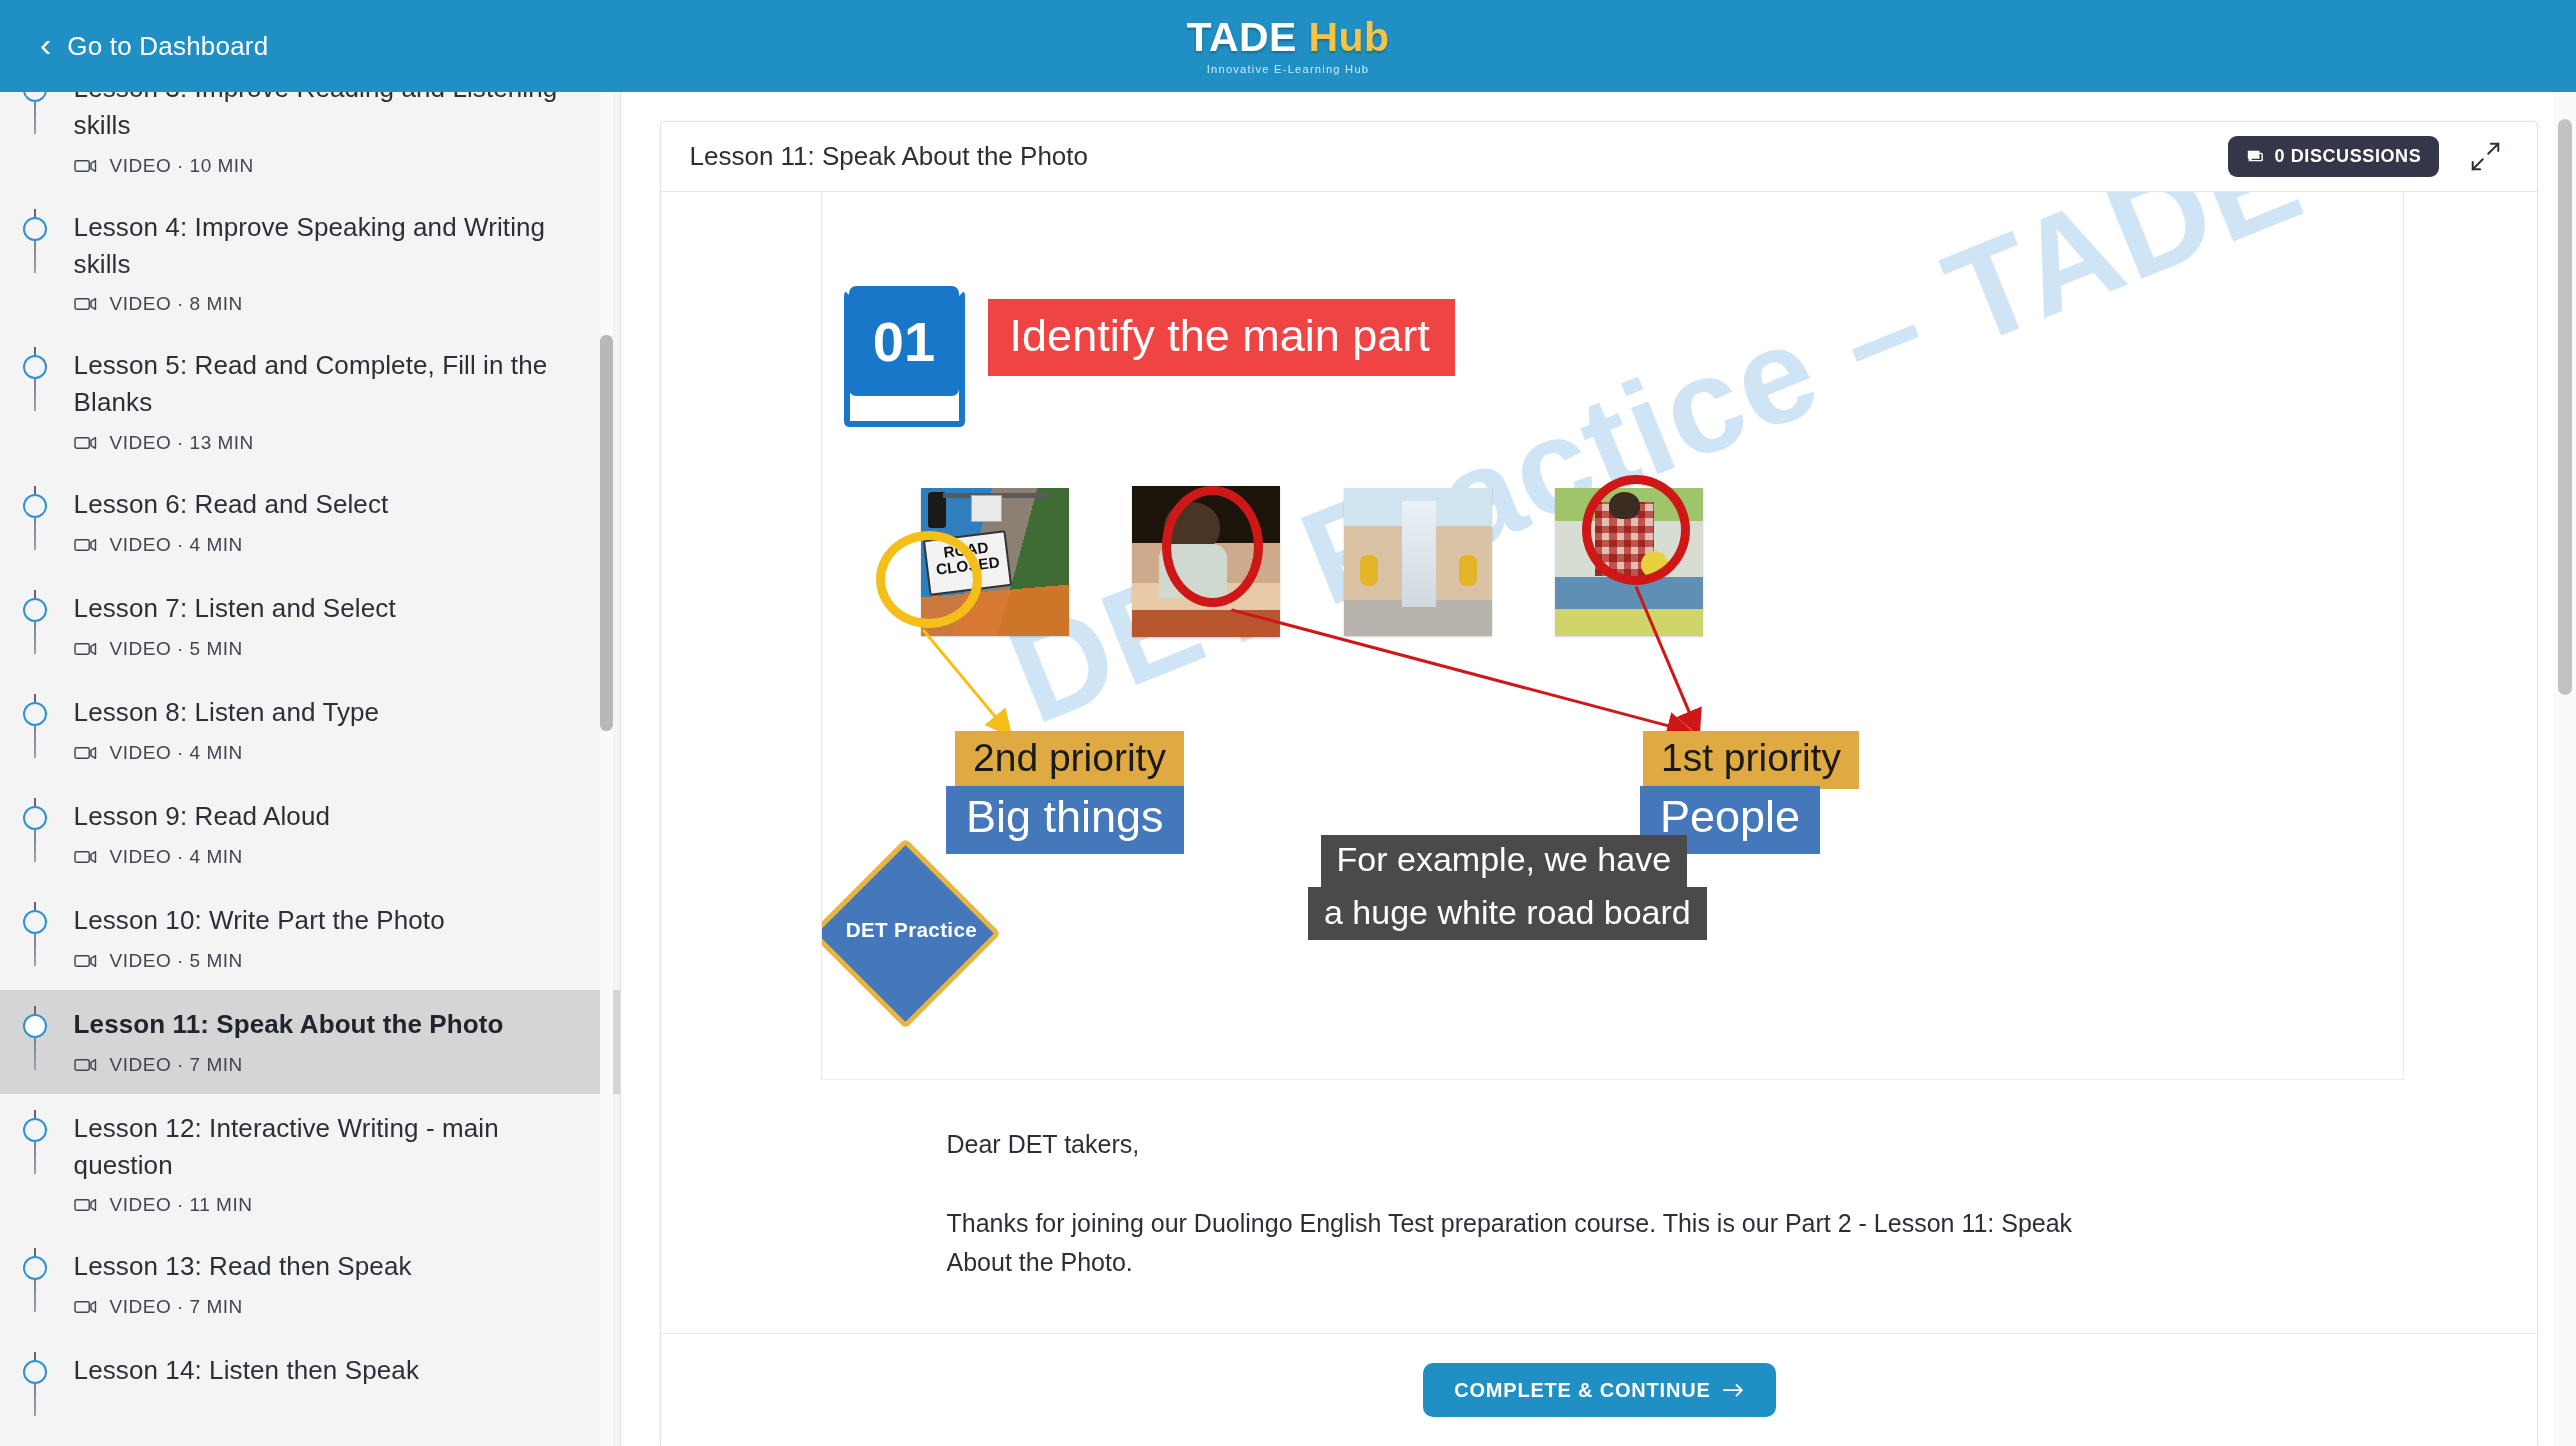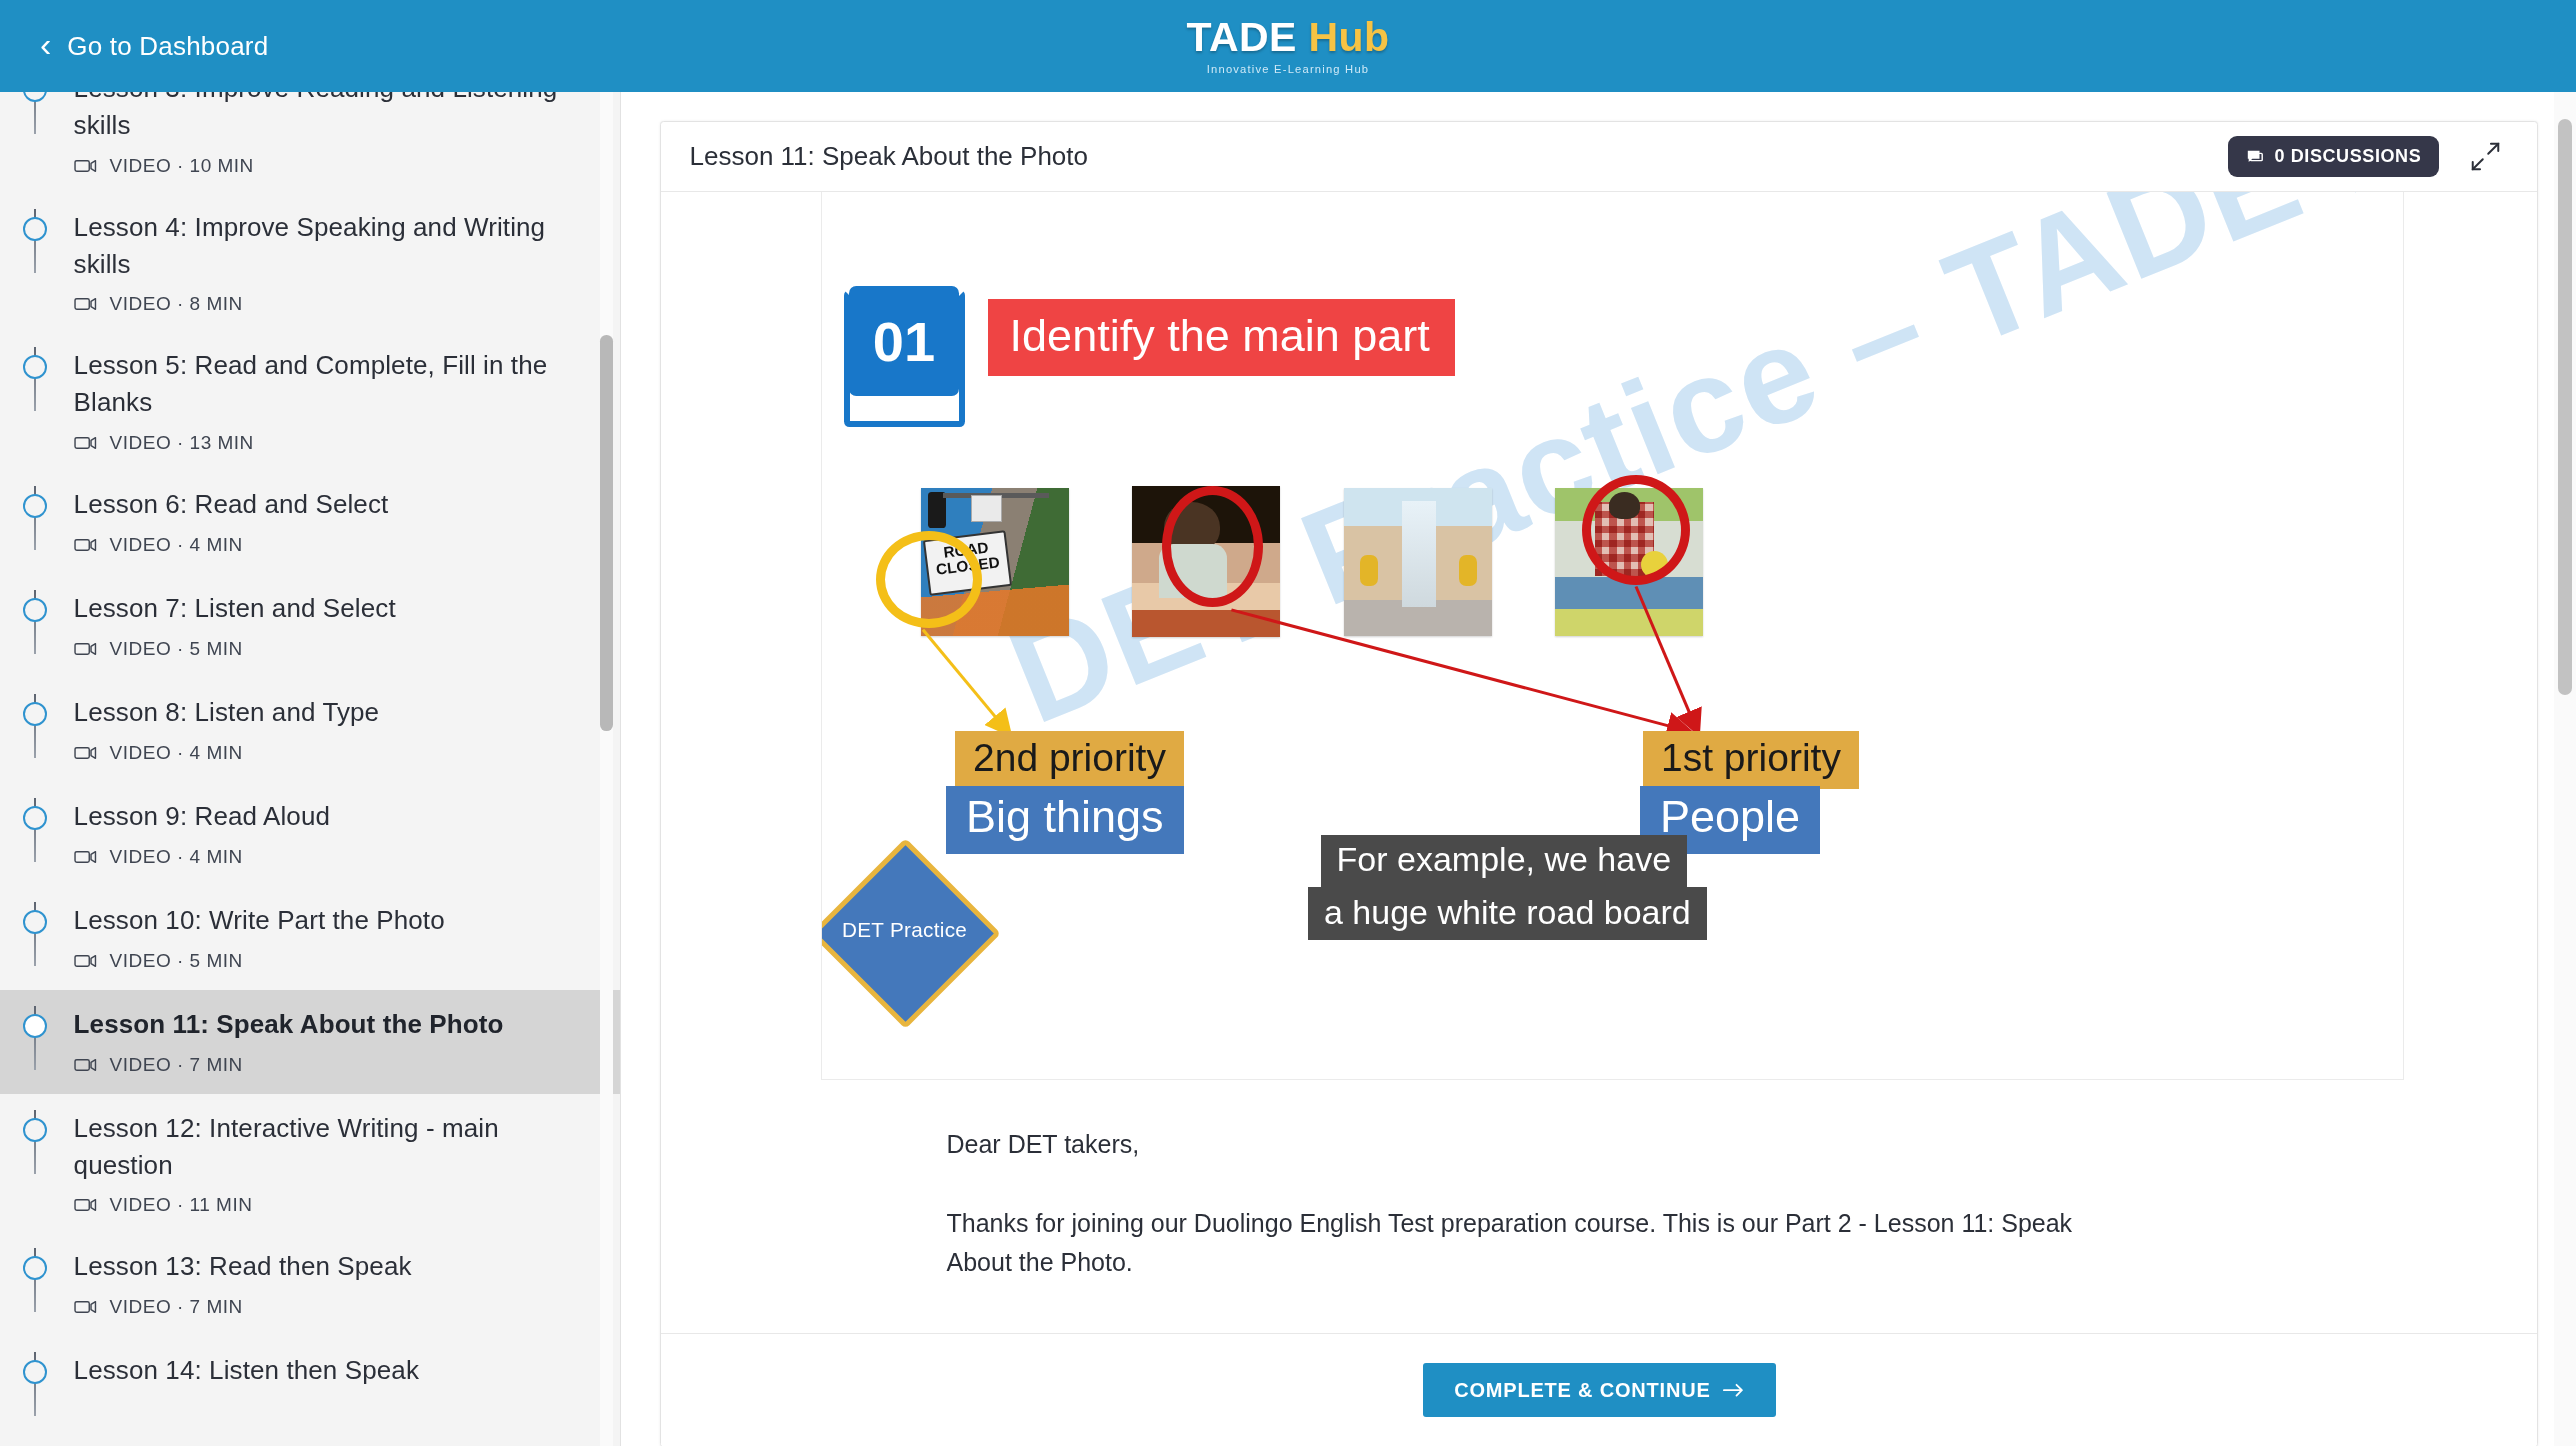--- a/index.html
+++ b/index.html
@@ -248,22 +248,22 @@
   .diamond {
     position: absolute; left: 16px; top: 756px;
     width: 135px; height: 135px;
     background: #4478bb;
     border: 5.4px solid #e8b53e;
     transform: rotate(45deg);
     border-radius: 5.4px;
   }
   .diamond-label {
     position: absolute; left: 20px; top: 808px;
-    width: 135px; text-align: left;
-    color: #ffffff; font-size: 20.7px; font-weight: 400;
+    width: 135px; text-align: right;
+    color: #ffffff; font-size: 20.7px; font-weight: 700;
     letter-spacing: 0.3px;
   }
 
   
   .body-text {
     position: relative;
     padding: 34px 0 0 286px;
     font-size: 25px; color: #2b2f38; line-height: 1.55;
     max-width: 1421px;
   }
@@ -272,21 +272,21 @@
   
   .card-foot {
     position: absolute; left: 0; bottom: 0;
     width: 1878px; height: 113px;
     border-top: 0.9px solid #e8e8e8;
     display: flex; align-items: center; justify-content: center;
     background: #ffffff;
   }
   .cta {
     background: #1f8fc4; color: #ffffff;
-    border: none; border-radius: 3px;
+    border: none; border-radius: 10px;
     padding: 15.3px 31px; font-size: 20px; font-weight: 700;
     letter-spacing: 0.8px; cursor: pointer;
     display: inline-flex; align-items: center; gap: 12.6px;
   }
 
   
   .main-sb-track {
     position: absolute; top: 0; right: 0;
     width: 21.6px; height: 1355px; background: #fafafa;
   }

